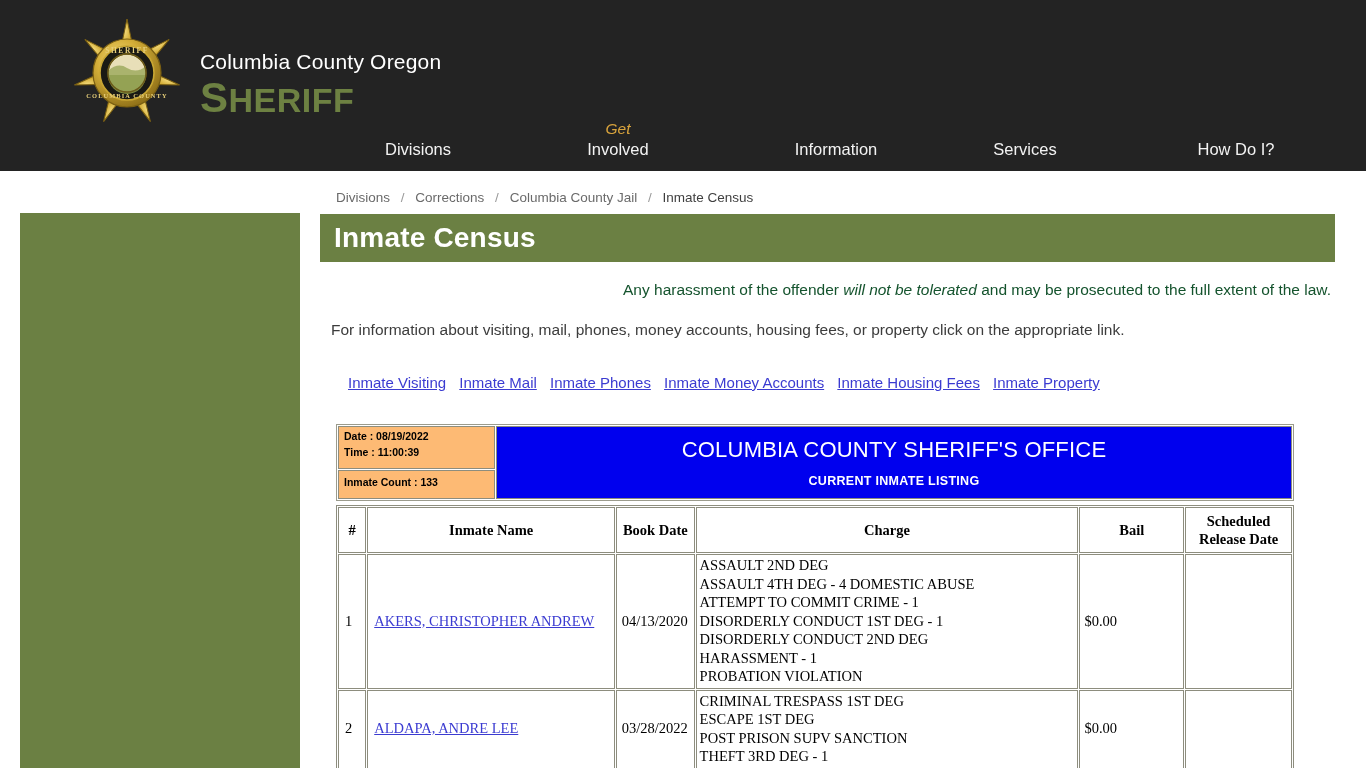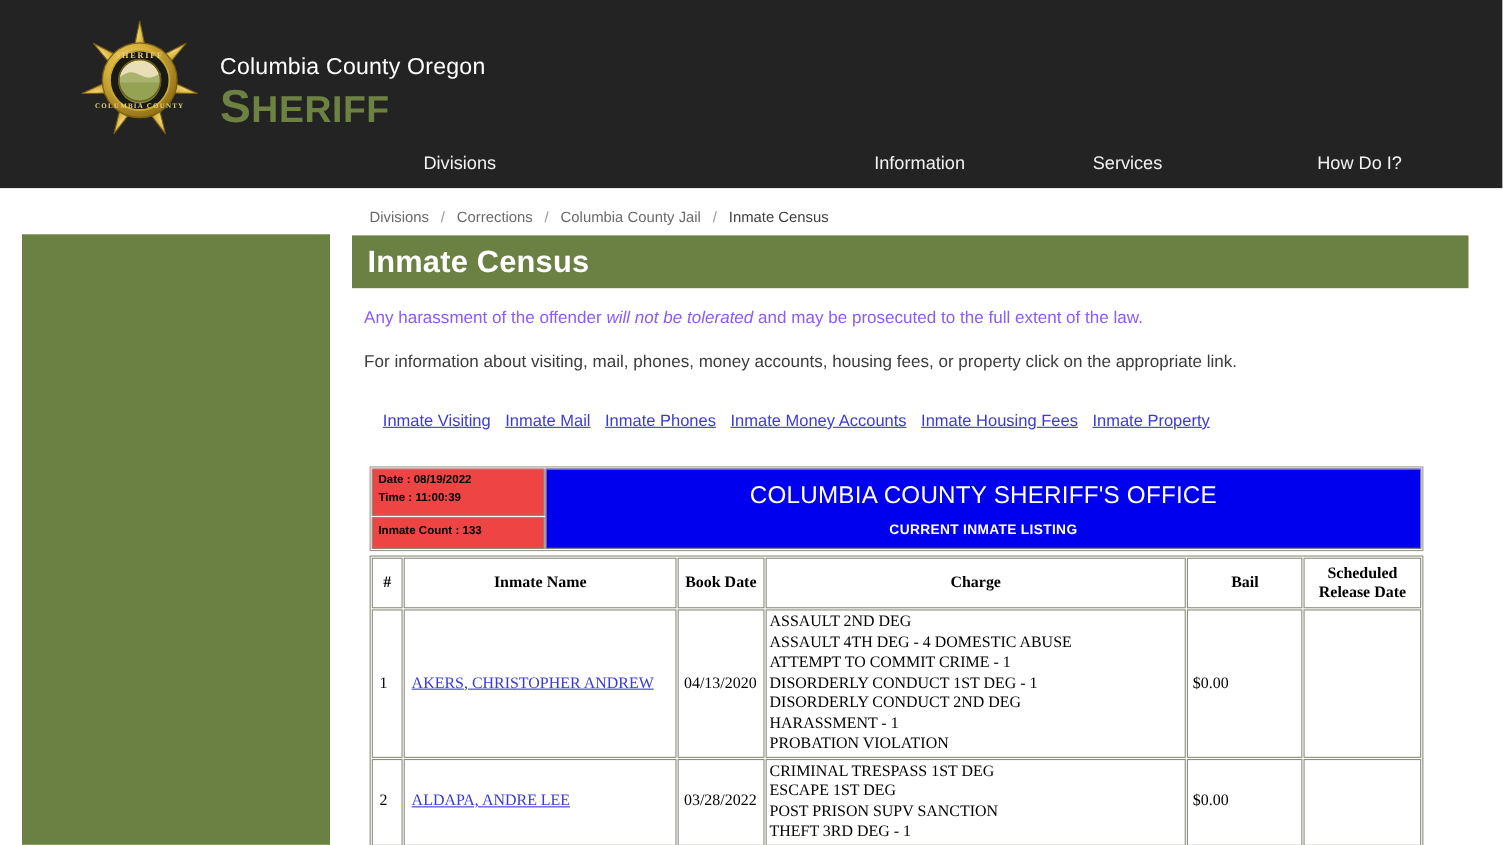--- a/index.html
+++ b/index.html
@@ -119,21 +119,21 @@
   
   .intro {
     position: absolute;
     left: 331px; top: 278px;
     width: 1000px;
     color: #333333;
     font-size: 15.5px;
     line-height: 20px;
   }
   .intro .lead { font-weight: 700; color: #222222; display:block; }
-  .intro .sub { display:block; margin-top: 2px; color: #8b5cf6;}
+  .intro .sub { display:block; margin-top: 2px; color: #14532d; text-align: right;}
   .intro .sub i { font-style: italic; }
   .intro .para2 { display:block; margin-top: 20px; color: #3c3c3c; }
 
   
   .link-row {
     position: absolute;
     left: 348px; top: 374px;
     width: 960px;
     font-size: 15px;
     white-space: nowrap;
@@ -154,21 +154,21 @@
   }
   .banner-table {
     border-collapse: separate;
     border-spacing: 1px;
     width: 958px;
     table-layout: fixed;
     border: 1px solid #9b9b8c;
   }
   .banner-table td {
     border: 1px solid #8d8d7e;
-    background: #ef4444;
+    background: #fdba74;
     vertical-align: top;
     padding: 0;
   }
   .meta-cell {
     font-size: 10.5px;
     font-family: "Liberation Sans", sans-serif;
     font-weight: 700;
     color: #000;
     padding: 3px 4px 3px 5px;
     line-height: 13px;
@@ -299,20 +299,24 @@
     <div class="brand-text">
       <div class="brand-top">Columbia County Oregon</div>
       <div class="brand-main"><span class="cap">S</span><span class="rest">HERIFF</span></div>
     </div>
   </div>
 
   <nav class="main-nav">
     <div class="nav-item" style="left:354px; top:7px; width:128px;">
       <span class="spacer"></span>
       <span>Divisions</span>
+    </div>
+    <div class="nav-item" style="left:554px; top:7px; width:128px;">
+      <span class="pre">Get</span>
+      <span>Involved</span>
     </div>
     <div class="nav-item" style="left:772px; top:7px; width:128px;">
       <span class="spacer"></span>
       <span>Information</span>
     </div>
     <div class="nav-item" style="left:961px; top:7px; width:128px;">
       <span class="spacer"></span>
       <span>Services</span>
     </div>
     <div class="nav-item" style="left:1172px; top:7px; width:128px;">

